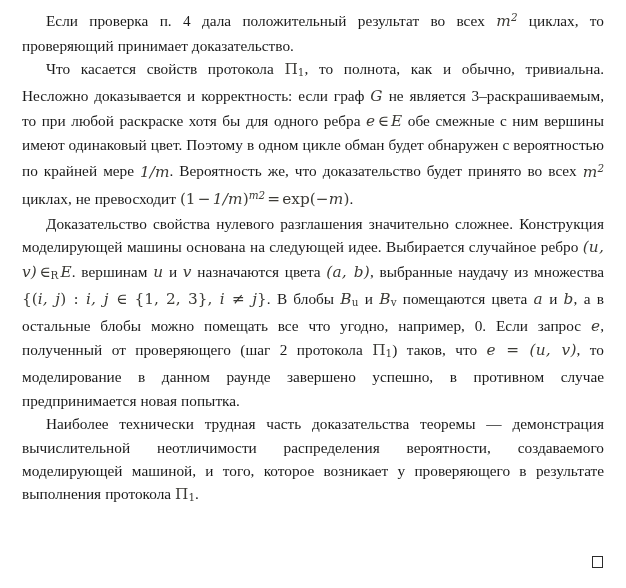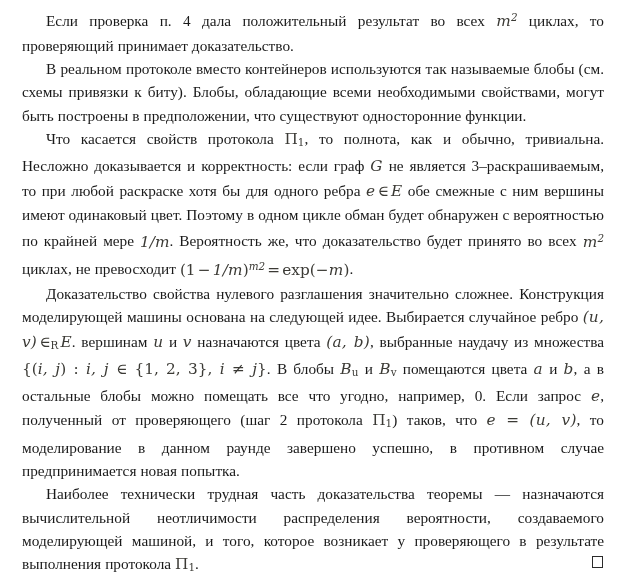--- a/index.html
+++ b/index.html
@@ -73,23 +73,22 @@
     background: #ffffff;
   }
 </style>
 </head>
 <body>
 
 <div id="page">
 
   <p class="para"><span>Если проверка п. 4 дала положительный результат во всех </span><span class="m"><span>m</span><sup>2</sup></span><span> циклах, то проверяющий принимает доказательство.</span></p>
 
-  <p class="para"><span>В реальном протоколе вместо контейнеров используются так называемые блобы (см. схемы привязки к биту). Блобы, обладающие всеми необходимыми свойствами, могут быть построены в предположении, что существуют односторонние функции.</span></p>
 
   <p class="para"><span>Что касается свойств протокола </span><span class="mu"><span>Π</span><sub>1</sub></span><span>, то полнота, как и обычно, тривиальна. Несложно доказывается и корректность: если граф </span><span class="m">G</span><span> не является 3–раскрашиваемым, то при любой раскраске хотя бы для одного ребра </span><span class="m">e</span><span class="mu op">∈</span><span class="m">E</span><span> обе смежные с ним вершины имеют одинаковый цвет. Поэтому в одном цикле обман будет обнаружен с вероятностью по крайней мере </span><span class="mu"><span class="mu" style="font-style:italic">1/m</span></span><span>. Вероятность же, что доказательство будет принято во всех </span><span class="m"><span>m</span><sup>2</sup></span><span> циклах, не превосходит </span><span class="mu"><span class="mu">(1</span><span class="mu op">−</span><span class="m">1/m</span><span class="mu">)</span><sup class="m">m2</sup><span class="mu op">=</span><span class="mu">exp(</span><span class="m">−m</span><span class="mu">)</span></span><span>.</span></p>
 
   <p class="para"><span>Доказательство свойства нулевого разглашения значительно сложнее. Конструкция моделирующей машины основана на следующей идее. Выбирается случайное ребро </span><span class="m">(u, v)</span><span class="mu op"><span>∈</span><sub class="m">R</sub></span><span class="m">E</span><span>. вершинам </span><span class="m">u</span><span> и </span><span class="m">v</span><span> назначаются цвета </span><span class="m">(a, b)</span><span>, выбранные наудачу из множества </span><span class="mu"><span class="mu">{(</span><span class="m">i, j</span><span class="mu">) : </span><span class="m">i, j</span><span class="mu"> ∈ </span><span class="mu">{1, 2, 3}</span><span class="mu">, </span><span class="m">i</span><span class="mu"> ≠ </span><span class="m">j</span><span class="mu">}</span></span><span>. В блобы </span><span class="m"><span>B</span><sub class="m">u</sub></span><span> и </span><span class="m"><span>B</span><sub class="m">v</sub></span><span> помещаются цвета </span><span class="m">a</span><span> и </span><span class="m">b</span><span>, а в остальные блобы можно помещать все что угодно, например, 0. Если запрос </span><span class="m">e</span><span>, полученный от проверяющего (шаг 2 протокола </span><span class="mu"><span>Π</span><sub>1</sub></span><span>) таков, что </span><span class="m">e</span><span class="mu"> = </span><span class="m">(u, v)</span><span>, то моделирование в данном раунде завершено успешно, в противном случае предпринимается новая попытка.</span></p>
 
-  <p class="para"><span>Наиболее технически трудная часть доказательства теоремы — назначаются вычислительной неотличимости распределения вероятности, создаваемого моделирующей машиной, и того, которое возникает у проверяющего в результате выполнения протокола </span><span class="mu"><span>Π</span><sub>1</sub></span><span>.</span></p>
+  <p class="para"><span>Наиболее технически трудная часть доказательства теоремы — демонстрация вычислительной неотличимости распределения вероятности, создаваемого моделирующей машиной, и того, которое возникает у проверяющего в результате выполнения протокола </span><span class="mu"><span>Π</span><sub>1</sub></span><span>.</span></p>
 
   <div class="qed"></div>
 
 </div>
 
 </body></html>

